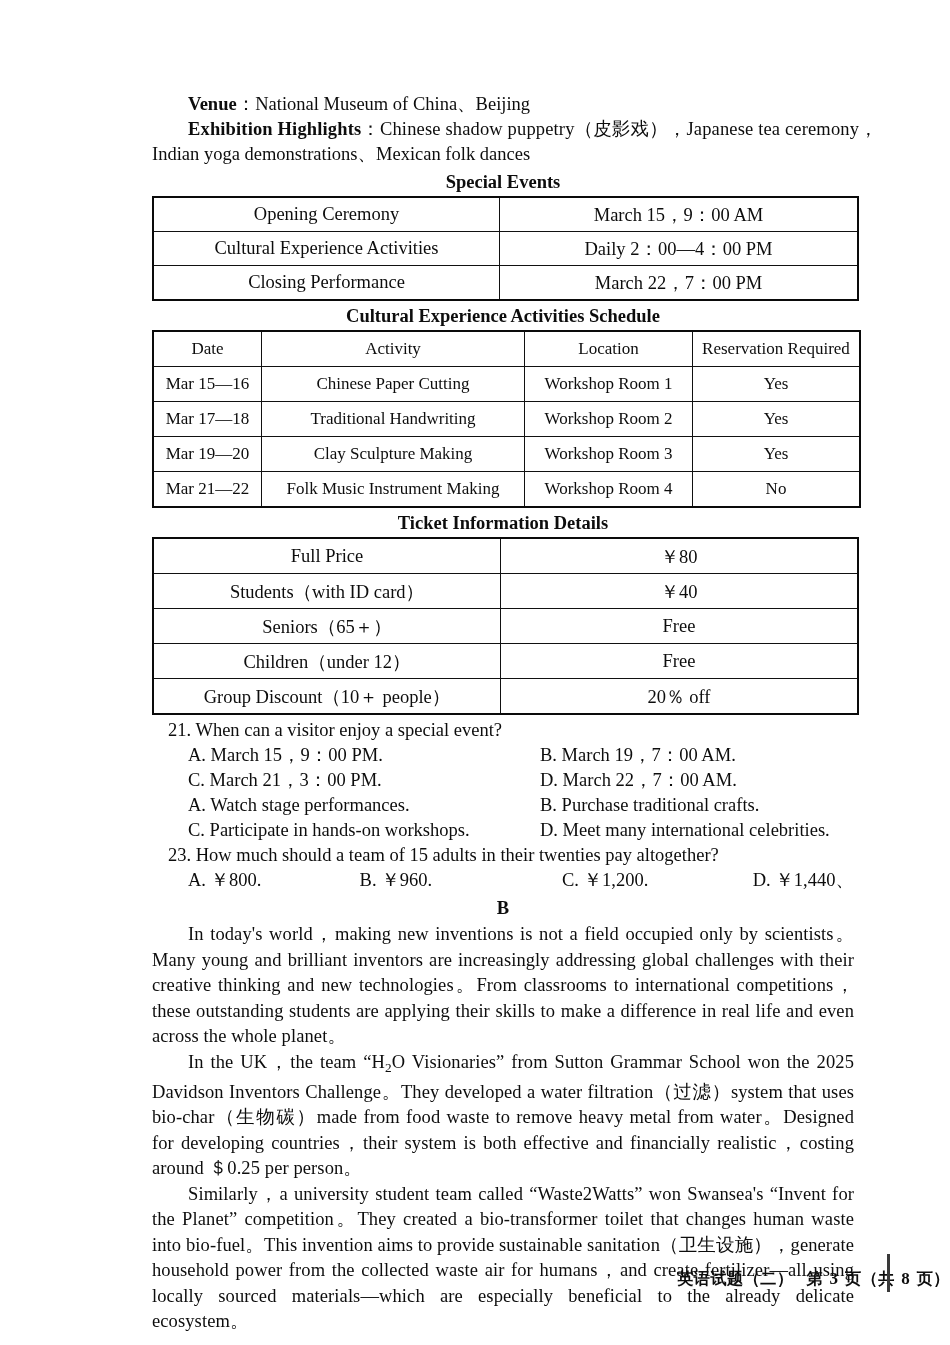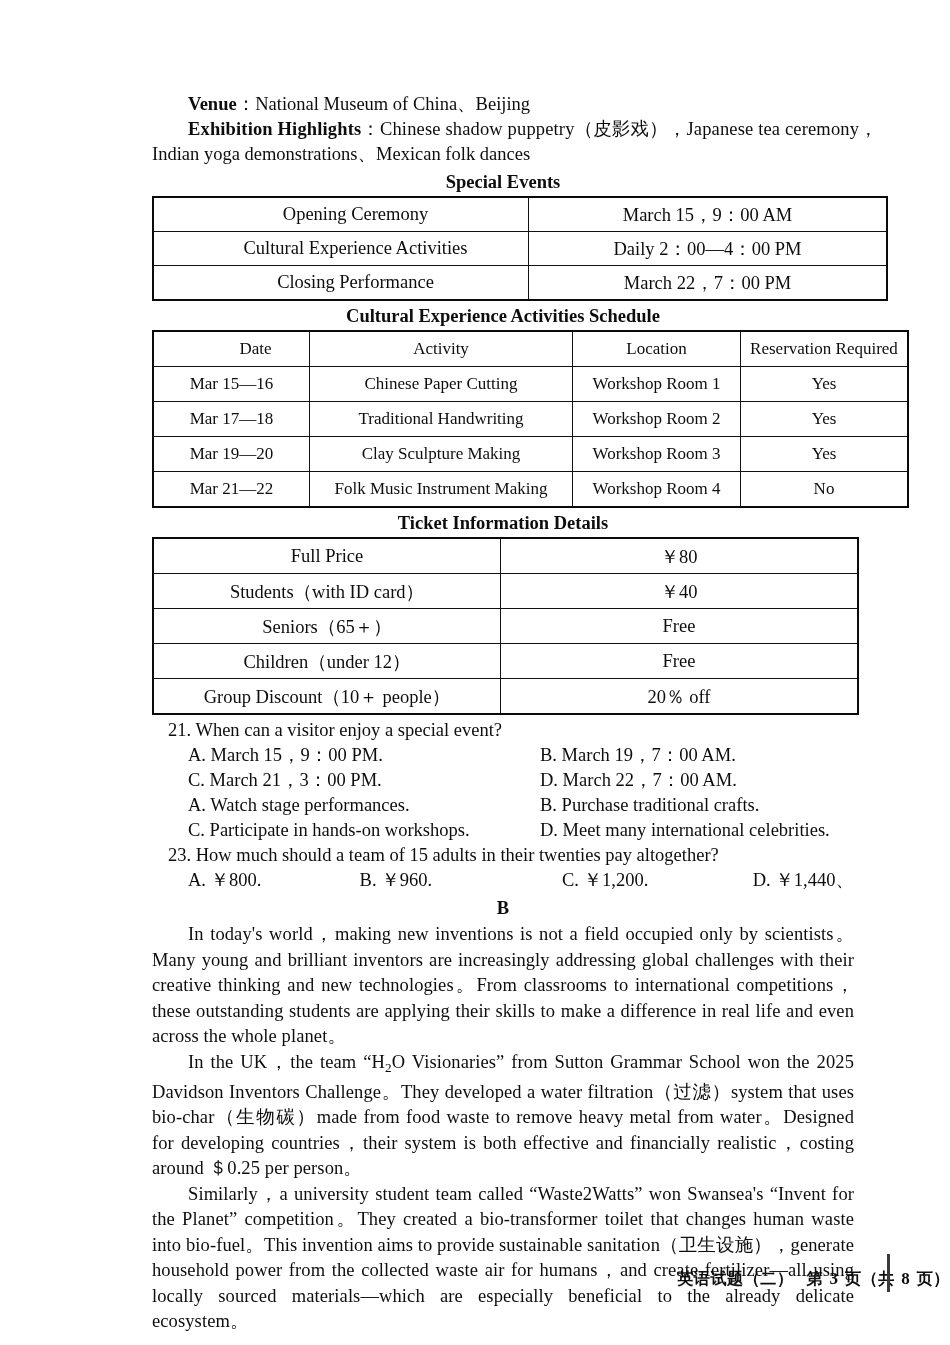--- a/index.html
+++ b/index.html
@@ -75,25 +75,25 @@
     text-align: center;
     padding: 0;
     height: 33px;
     vertical-align: middle;
     white-space: nowrap;
   }
   table.outer-thick {
     border: 2.4px solid #0a0a0a;
   }
   table.t-events td { height: 33px; font-size: 18.5px; }
-  table.t-events td.c1 { width: 345px; padding-left: 29px; }
+  table.t-events td.c1 { width: 345px; }
   table.t-events td.c2 { width: 357px; margin-top: 28px; }
 
   table.t-sched td, table.t-sched th { height: 34px; font-size: 17px; }
-  table.t-sched .h1 { width: 107px; padding-left: 48px; }
+  table.t-sched .h1 { width: 107px; }
   table.t-sched .h2 { width: 262px; }
   table.t-sched .h3 { width: 167px; }
   table.t-sched .h4 { width: 166px; }
 
   table.t-ticket td { height: 34px; font-size: 18.5px; }
   table.t-ticket td.c1 { width: 346px; }
   table.t-ticket td.c2 { width: 356px; }
 
   
   .q {

